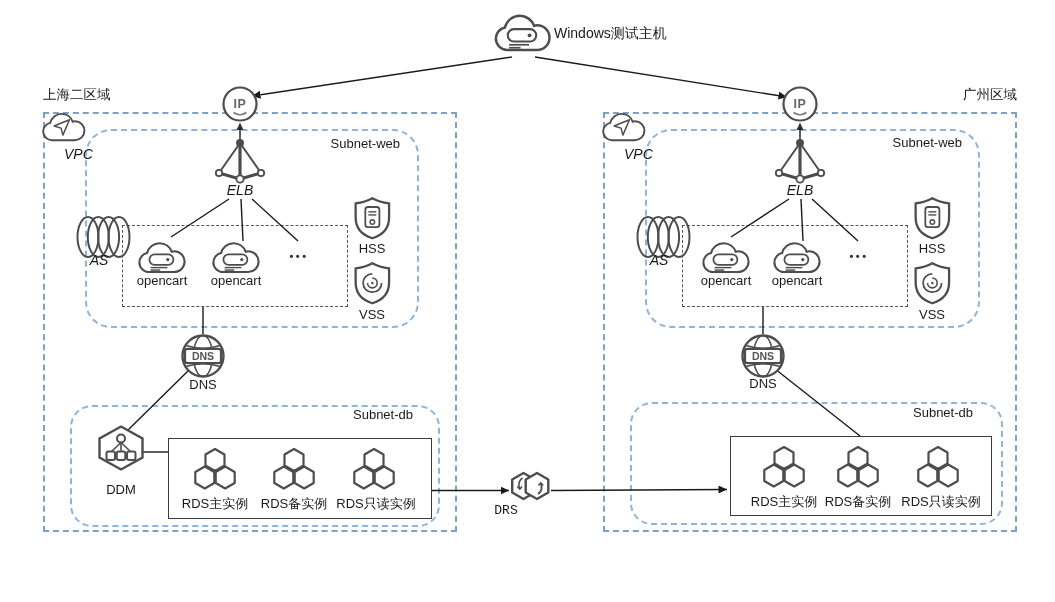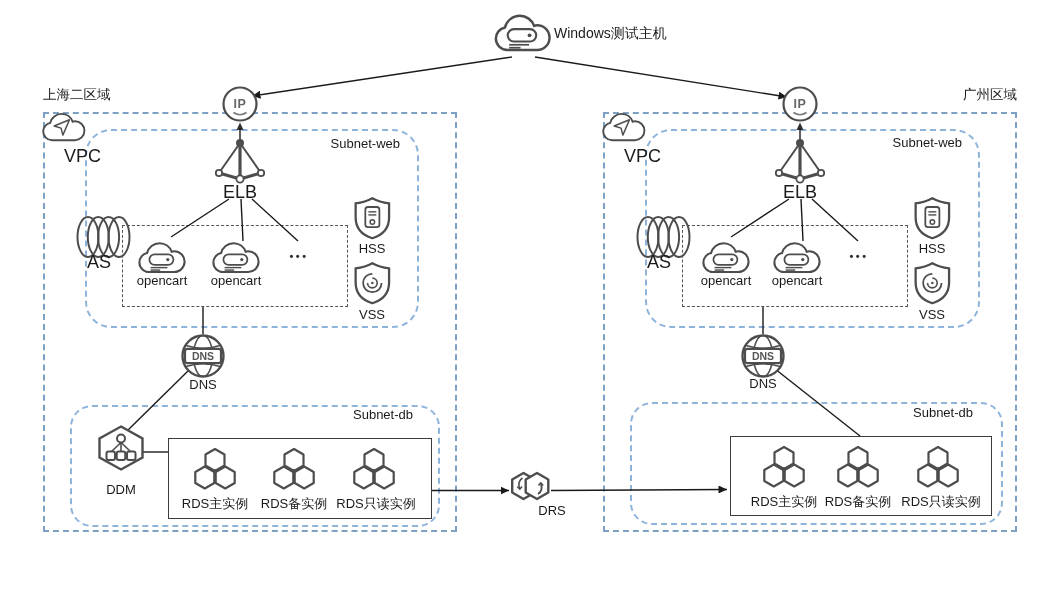--- a/index.html
+++ b/index.html
@@ -7,21 +7,21 @@
          font-family:"Liberation Sans","DejaVu Sans",sans-serif;color:#1a1a1a;}
   .box{position:absolute;box-sizing:border-box;}
   .region{border:2px dashed #7da1c4;z-index:0;}
   .subnet{border:2px dashed #8eb4dc;border-radius:26px;z-index:0;}
   .ecsbox{border:1.6px dashed #555;z-index:0;}
   .rdsbox{border:1.6px solid #3c3c3c;z-index:0;background:#fff;}
   svg.layer{position:absolute;left:0;top:0;z-index:1;}
   .lbl{position:absolute;z-index:2;font-size:13px;white-space:nowrap;line-height:1.15;}
   .c{transform:translateX(-50%);}
   .r{transform:translateX(-100%);}
-  .sm{font-size:18px;}
+  .sm{font-size:14px;font-style:italic;}
   .dots{font-size:11px;letter-spacing:2.5px;color:#333;font-weight:bold;}
   .caption{font-size:21px;font-weight:bold;color:#000;}
   .ln{stroke:#1a1a1a;stroke-width:1.4;fill:none;}
   .ictxt{font-family:"Liberation Sans","DejaVu Sans",sans-serif;}
 </style>
 </head>
 <body>
 
 <div class="stage">
 
@@ -280,15 +280,15 @@
   <div class="lbl c" style="left:121px;top:483px;">DDM</div>
 
   <div class="lbl c" style="left:215px;top:497px;">RDS主实例</div>
   <div class="lbl c" style="left:294px;top:497px;">RDS备实例</div>
   <div class="lbl c" style="left:376px;top:497px;">RDS只读实例</div>
 
   <div class="lbl c" style="left:784px;top:495px;">RDS主实例</div>
   <div class="lbl c" style="left:858px;top:495px;">RDS备实例</div>
   <div class="lbl c" style="left:941px;top:495px;">RDS只读实例</div>
 
-  <div class="lbl c" style="left:552px;top:504px;">DRS</div>
+  <div class="lbl c" style="left:506px;top:504px;font-family:Liberation Mono, monospace;">DRS</div>
 
 </div>
 
 </body></html>

